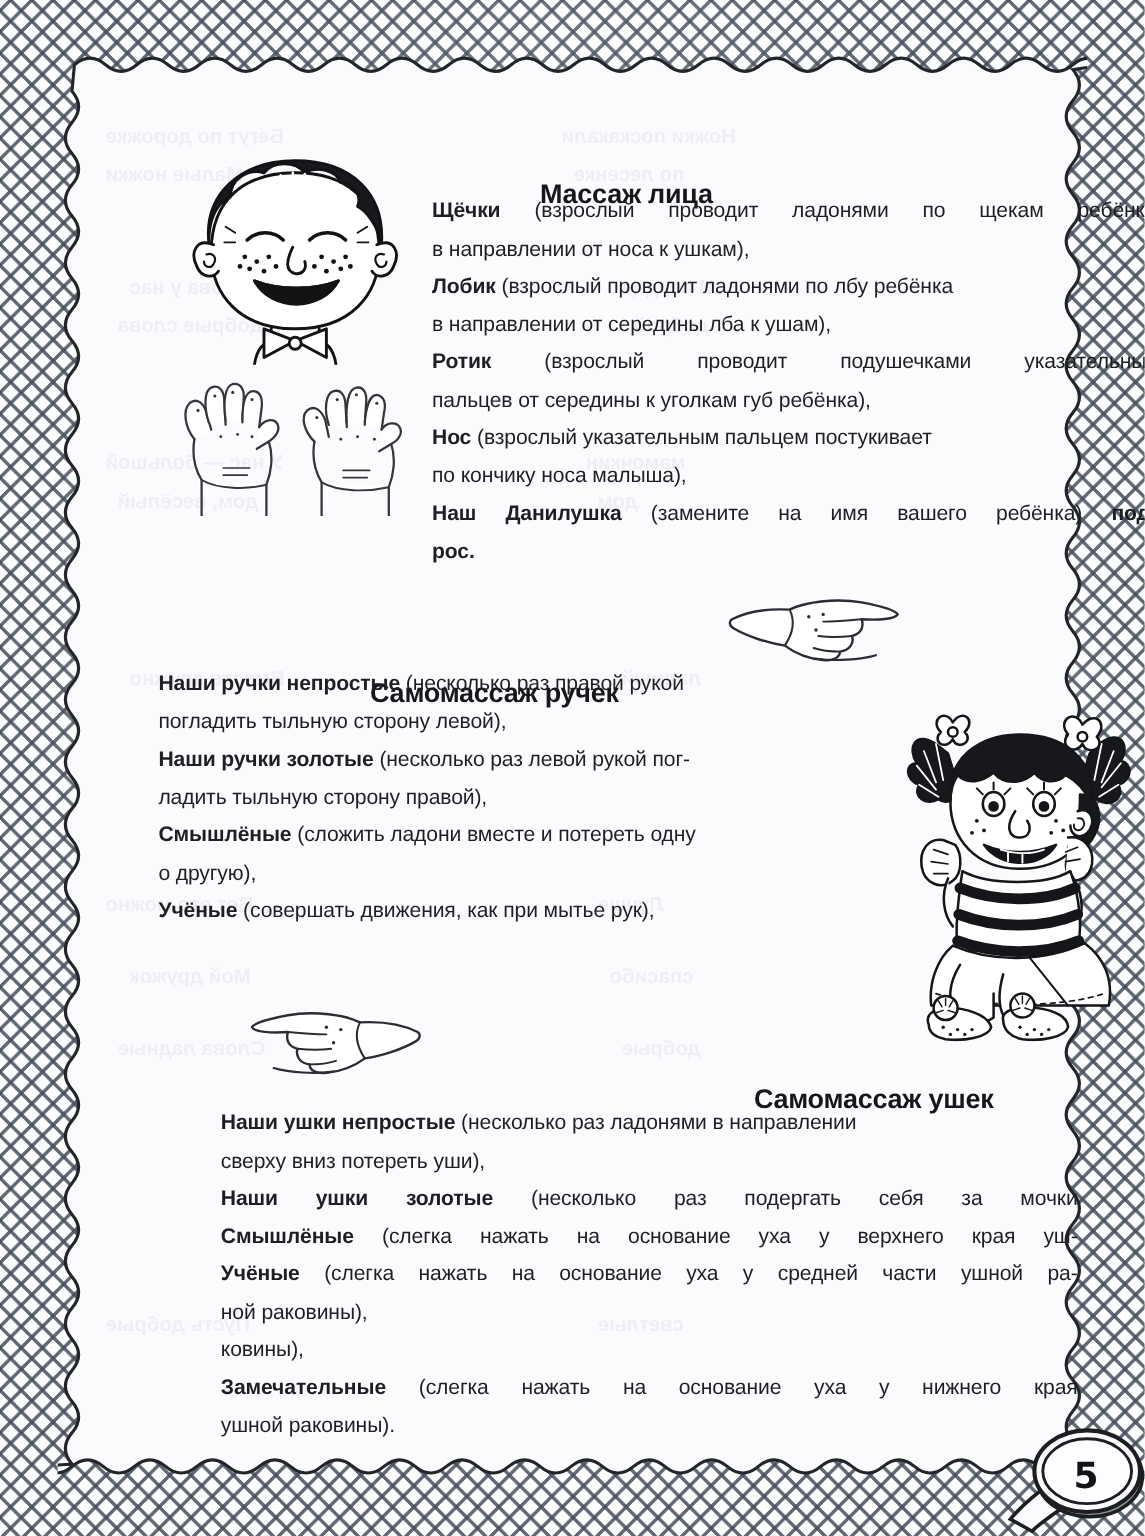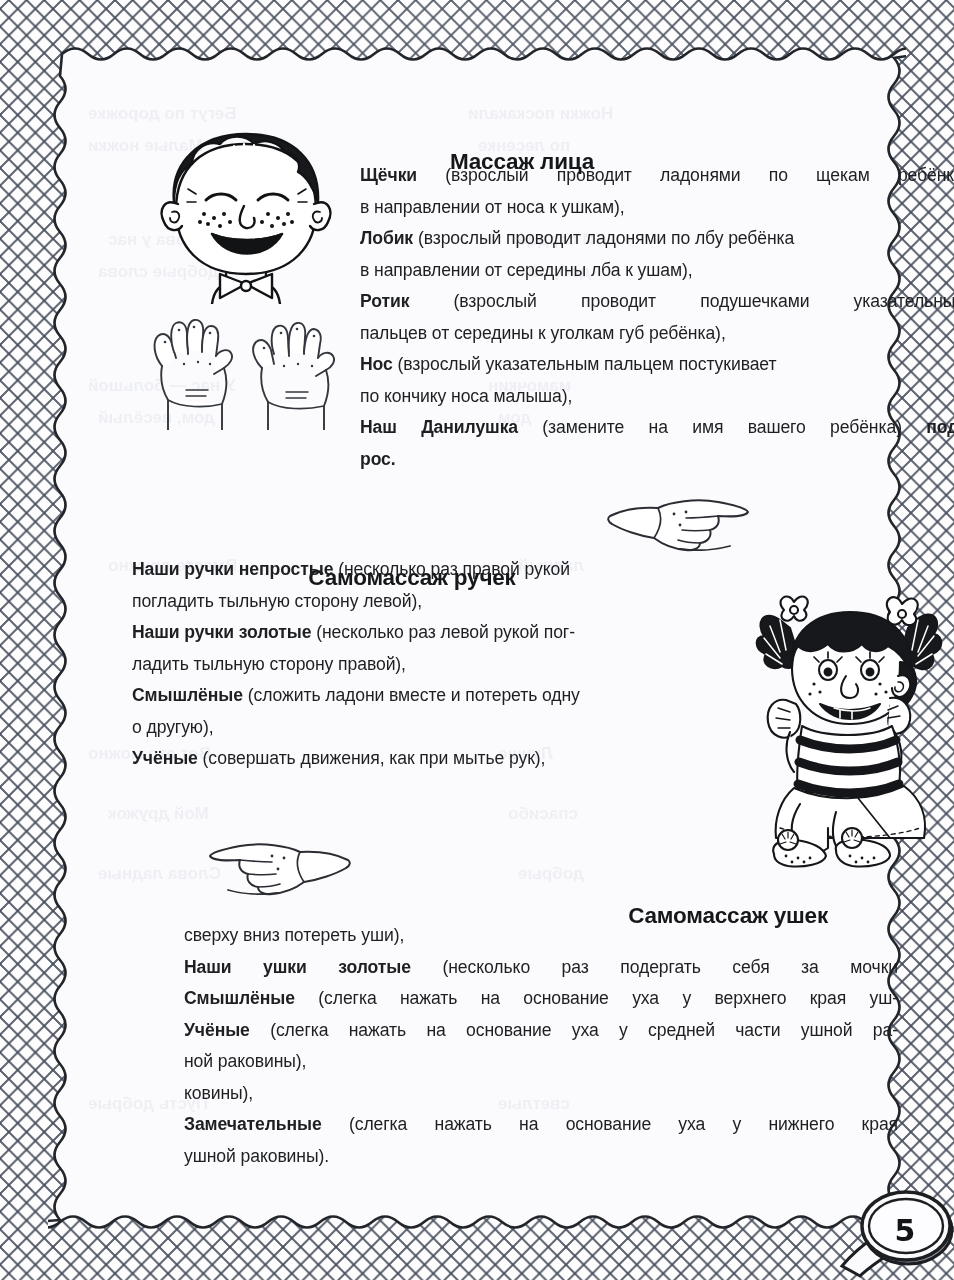--- a/index.html
+++ b/index.html
@@ -262,20 +262,21 @@
         <span class="ln"><b>Наши ручки золотые</b> <span>(несколько раз левой рукой пог-</span></span>
         <span class="ln">ладить тыльную сторону правой),</span>
         <span class="ln"><b>Смышлёные</b> <span>(сложить ладони вместе и потереть одну</span></span>
         <span class="ln">о другую),</span>
         <span class="ln"><b>Учёные</b> <span>(совершать движения, как при мытье рук),</span></span>
       </div>
 
       <h2 class="section-title blk-ears-title">Самомассаж ушек</h2>
 
       <div class="txt blk-ears-body">
+        <span class="ln"><b>Наши ушки непростые</b> <span>(несколько раз ладонями в направлении</span></span>
         <span class="ln">сверху вниз  потереть уши),</span>
         <span class="ln just"><b>Наши ушки золотые</b> <span>(несколько раз подергать себя за мочки</span></span>
         <span class="ln just"><b>Смышлёные</b> <span>(слегка нажать на основание уха у верхнего края уш-</span></span>
         <span class="ln just"><b>Учёные</b> <span>(слегка нажать на основание уха у средней части ушной ра-</span></span>
         <span class="ln">ной раковины),</span>
         <span class="ln">ковины),</span>
         <span class="ln just"><b>Замечательные</b> <span>(слегка нажать на основание уха у нижнего края</span></span>
         <span class="ln">ушной раковины).</span>
       </div>
 

